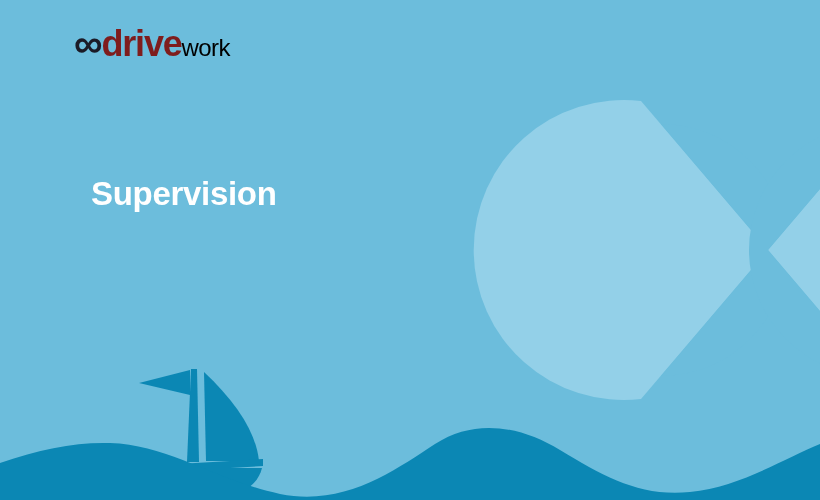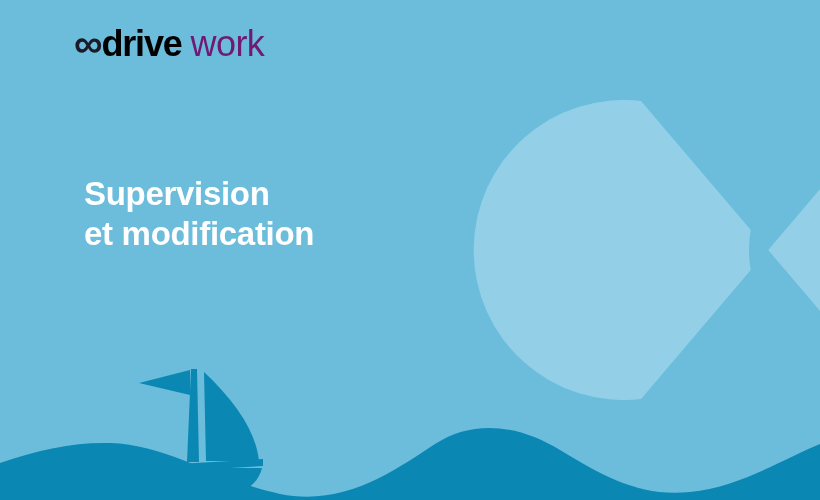--- a/index.html
+++ b/index.html
@@ -37,46 +37,46 @@
     font-size: 40px;
     font-weight: 700;
     color: #1b1b27;
     letter-spacing: -1px;
     position: relative;
     top: 1px;
   }
   .logo-brand {
     font-size: 36px;
     font-weight: 700;
-    color: #000000;
+    color: #7f1d1d;
     letter-spacing: -1.2px;
   }
   .logo-suffix {
-    font-size: 36px;
+    font-size: 24px;
     font-weight: 400;
-    color: #701a75;
+    color: #000000;
     letter-spacing: -0.6px;
-    margin-left: 9px;
   }
   
   .headline {
     position: absolute;
     left: 84px;
     top: 152px;
     z-index: 5;
     color: #ffffff;
     font-size: 33px;
     font-weight: 700;
     line-height: 40px;
     letter-spacing: -0.3px;
     max-width: 420px;
   }
   .headline .hl-line {
     display: block;
     white-space: nowrap;
+    margin-left: 7px;
   }
 </style>
 </head>
 <body>
 
 <div id="slide">
 
   <svg id="bg-svg" viewBox="0 0 820 500" preserveAspectRatio="none">
 
     <rect x="0" y="0" width="820" height="500" fill="#6cbddc"></rect>
@@ -128,16 +128,15 @@
   </svg>
 
   <div class="logo">
     <span class="logo-mark">∞</span>
     <span class="logo-brand">drive</span>
     <span class="logo-suffix">work</span>
   </div>
 
   <h1 class="headline">
     <span class="hl-line">Supervision</span>
-    <span class="hl-line">et modification</span>
   </h1>
 
 </div>
 
 </body></html>

